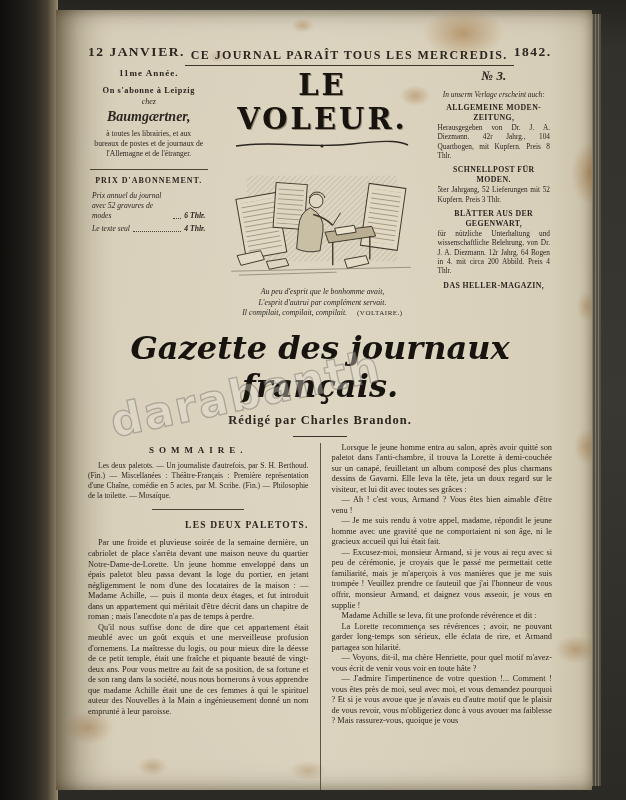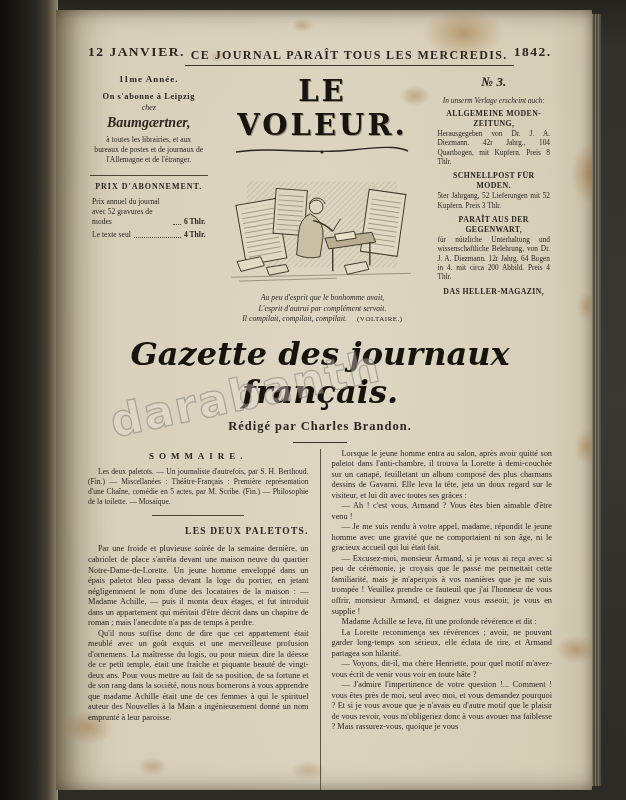--- a/index.html
+++ b/index.html
@@ -35,32 +35,32 @@
   .watermark{position:absolute;left:52px;top:358px;transform:rotate(-12deg);
     font-family:"DejaVu Sans",sans-serif;font-weight:bold;font-size:44px;letter-spacing:2px;
     color:rgba(228,224,214,.38);-webkit-text-stroke:1.3px rgba(95,92,84,.4);pointer-events:none;z-index:5;}
   .content{position:relative;padding:34px 40px 0 32px;z-index:2;}
   
   .hdr{display:flex;align-items:flex-start;justify-content:flex-start;margin-bottom:2px;}
   .hdr-date,.hdr-year{font-weight:bold;font-size:13.5px;letter-spacing:1.5px;}
   .hdr-motto{font-size:12px;font-weight:bold;letter-spacing:1.4px;margin-top:4px;
     border-bottom:1px solid #3c352a;padding:0 6px 2px;}
   
-  .masthead{display:flex;gap:10px;margin-top:8px;}
+  .masthead{display:flex;gap:10px;margin-top:2px;}
   .m-left{width:148px;text-align:center;font-size:8px;line-height:1.3;}
   .m-center{flex:1;text-align:center;}
   .m-right{width:142px;text-align:center;font-size:7.3px;line-height:1.28;}
   .annee{font-size:9px;font-weight:bold;letter-spacing:1px;margin-bottom:6px;}
   .sub-intro{font-size:8.4px;font-weight:bold;letter-spacing:.6px;}
   .sub-chez{font-size:8px;font-style:italic;text-align:center;}
   .publisher{font-size:14px;font-weight:bold;font-style:italic;margin:1px 0 3px;}
   .sub-detail{font-size:7.6px;padding:0 6px;}
   .price-head{font-size:8px;font-weight:bold;letter-spacing:1px;margin:10px auto 5px;
     border-top:1px solid #4c4335;padding-top:6px;width:118px;}
-  .price-line{display:flex;align-items:flex-end;text-align:left;font-size:7.6px;margin:0 4px 3px;}
+  .price-line{display:flex;align-items:flex-end;text-align:left;font-size:7.6px;margin:0 4px 3px;font-style:italic;}
   .price-line .lbl{flex:0 1 auto;}
   .price-line .dots{flex:1;border-bottom:1px dotted #4c4335;margin:0 3px 2px;min-width:8px;}
   .price-line .val{white-space:nowrap;font-weight:bold;}
   .voleur-title{font-family:"DejaVu Serif",serif;font-weight:bold;font-size:29px;letter-spacing:3px;
     color:#17130e;text-shadow:1px 1px 0 rgba(120,108,85,.7);}
   .flourish{margin:0 auto;}
   .caption{font-size:7.8px;font-style:italic;line-height:1.35;margin-top:3px;}
   .caption .attrib{font-style:normal;font-size:7px;letter-spacing:.5px;margin-left:8px;text-align:center;}
   .numero{font-size:13px;font-weight:bold;font-style:italic;margin-bottom:5px;}
   .verlag-intro{font-size:7.4px;font-style:italic;margin-bottom:4px;}
@@ -195,21 +195,21 @@
           <div class="verlag-intro">In unserm Verlage erscheint auch:</div>
           <div class="ad">
             <div class="ad-title">ALLGEMEINE MODEN-ZEITUNG,</div>
             <div class="ad-body">Herausgegeben von Dr. J. A. Diezmann. 42r Jahrg., 104 Quartbogen, mit Kupfern. Preis 8 Thlr.</div>
           </div>
           <div class="ad">
             <div class="ad-title">SCHNELLPOST FÜR MODEN.</div>
             <div class="ad-body">5ter Jahrgang, 52 Lieferungen mit 52 Kupfern. Preis 3 Thlr.</div>
           </div>
           <div class="ad">
-            <div class="ad-title">PARAÎT AUS DER GEGENWART,</div>
+            <div class="ad-title">BLÄTTER AUS DER GEGENWART,</div>
             <div class="ad-body">für nützliche Unterhaltung und wissenschaftliche Belehrung, von Dr. J. A. Diezmann. 12r Jahrg. 64 Bogen in 4. mit circa 200 Abbild. Preis 4 Thlr.</div>
           </div>
           <div class="ad">
             <div class="ad-title">DAS HELLER-MAGAZIN,</div>
           </div>
         </div>
       </div>
 
       <div class="gazette">
         <h1 class="gazette-title">Gazette des journaux français.</h1>

